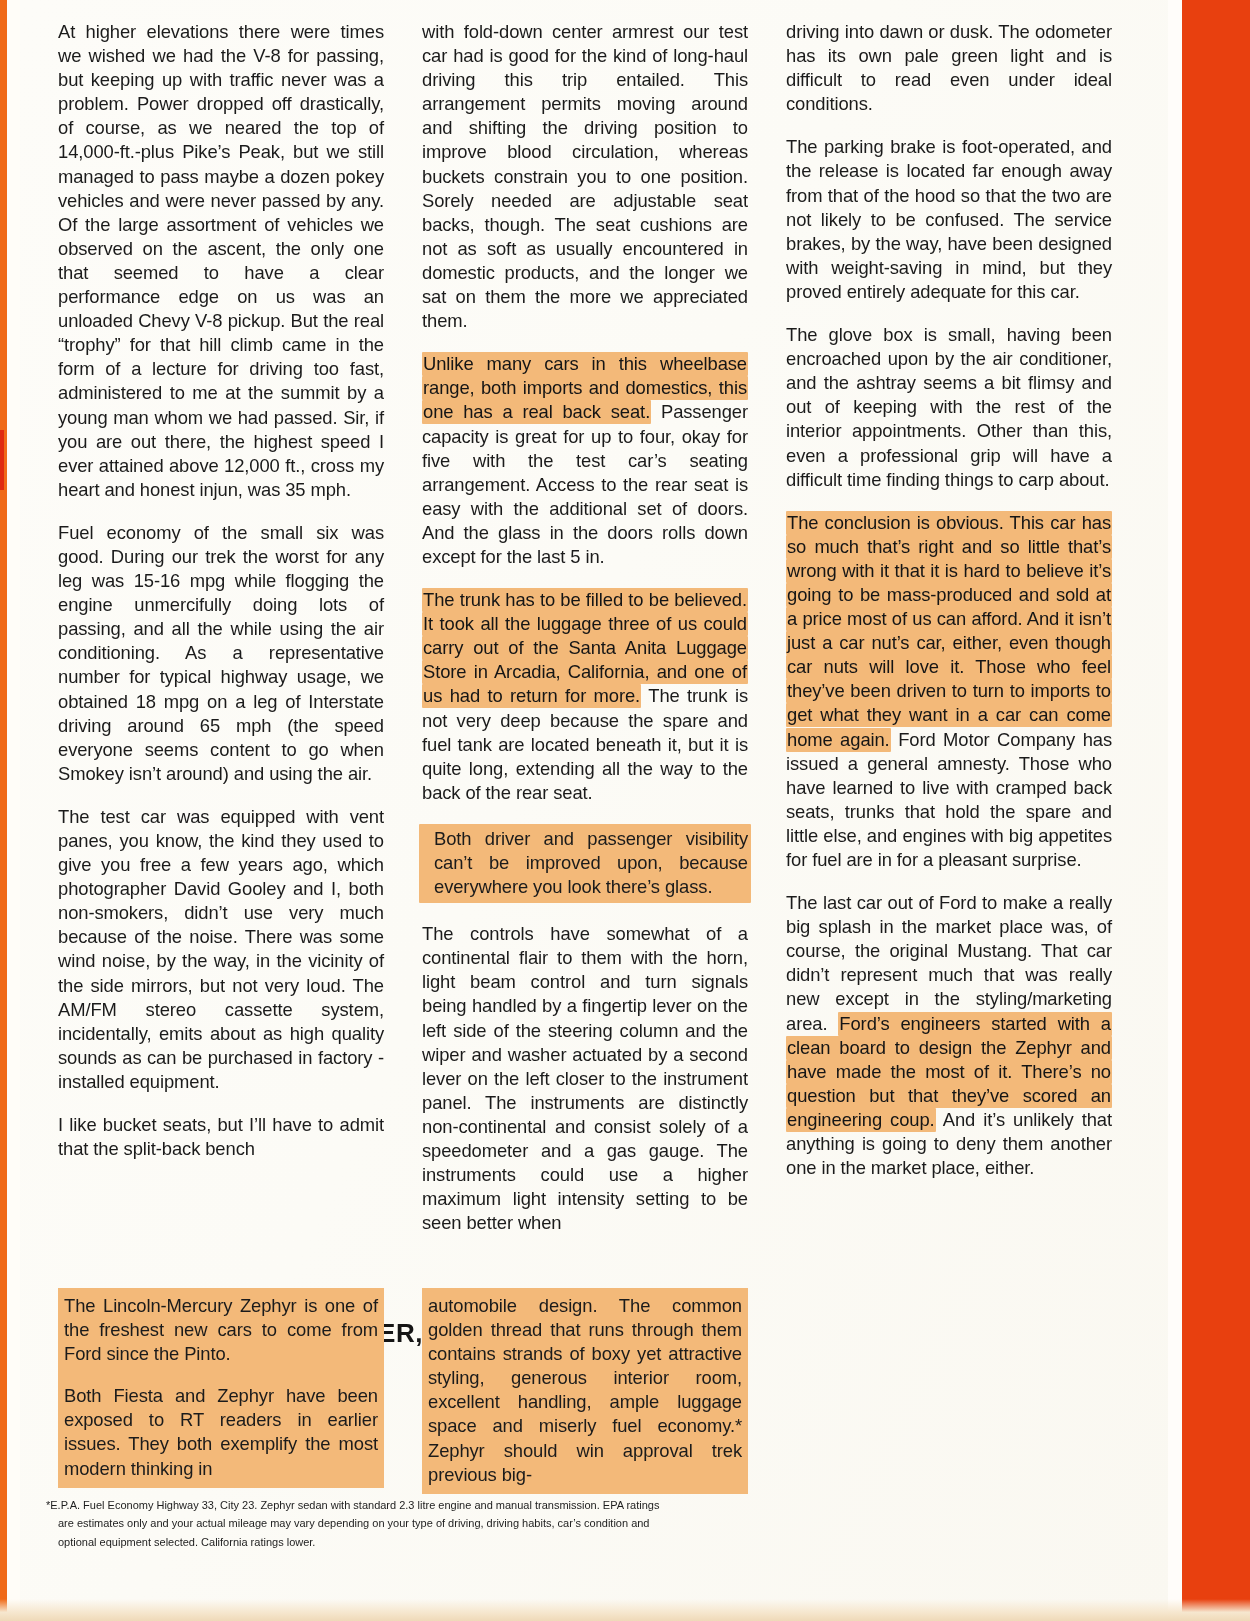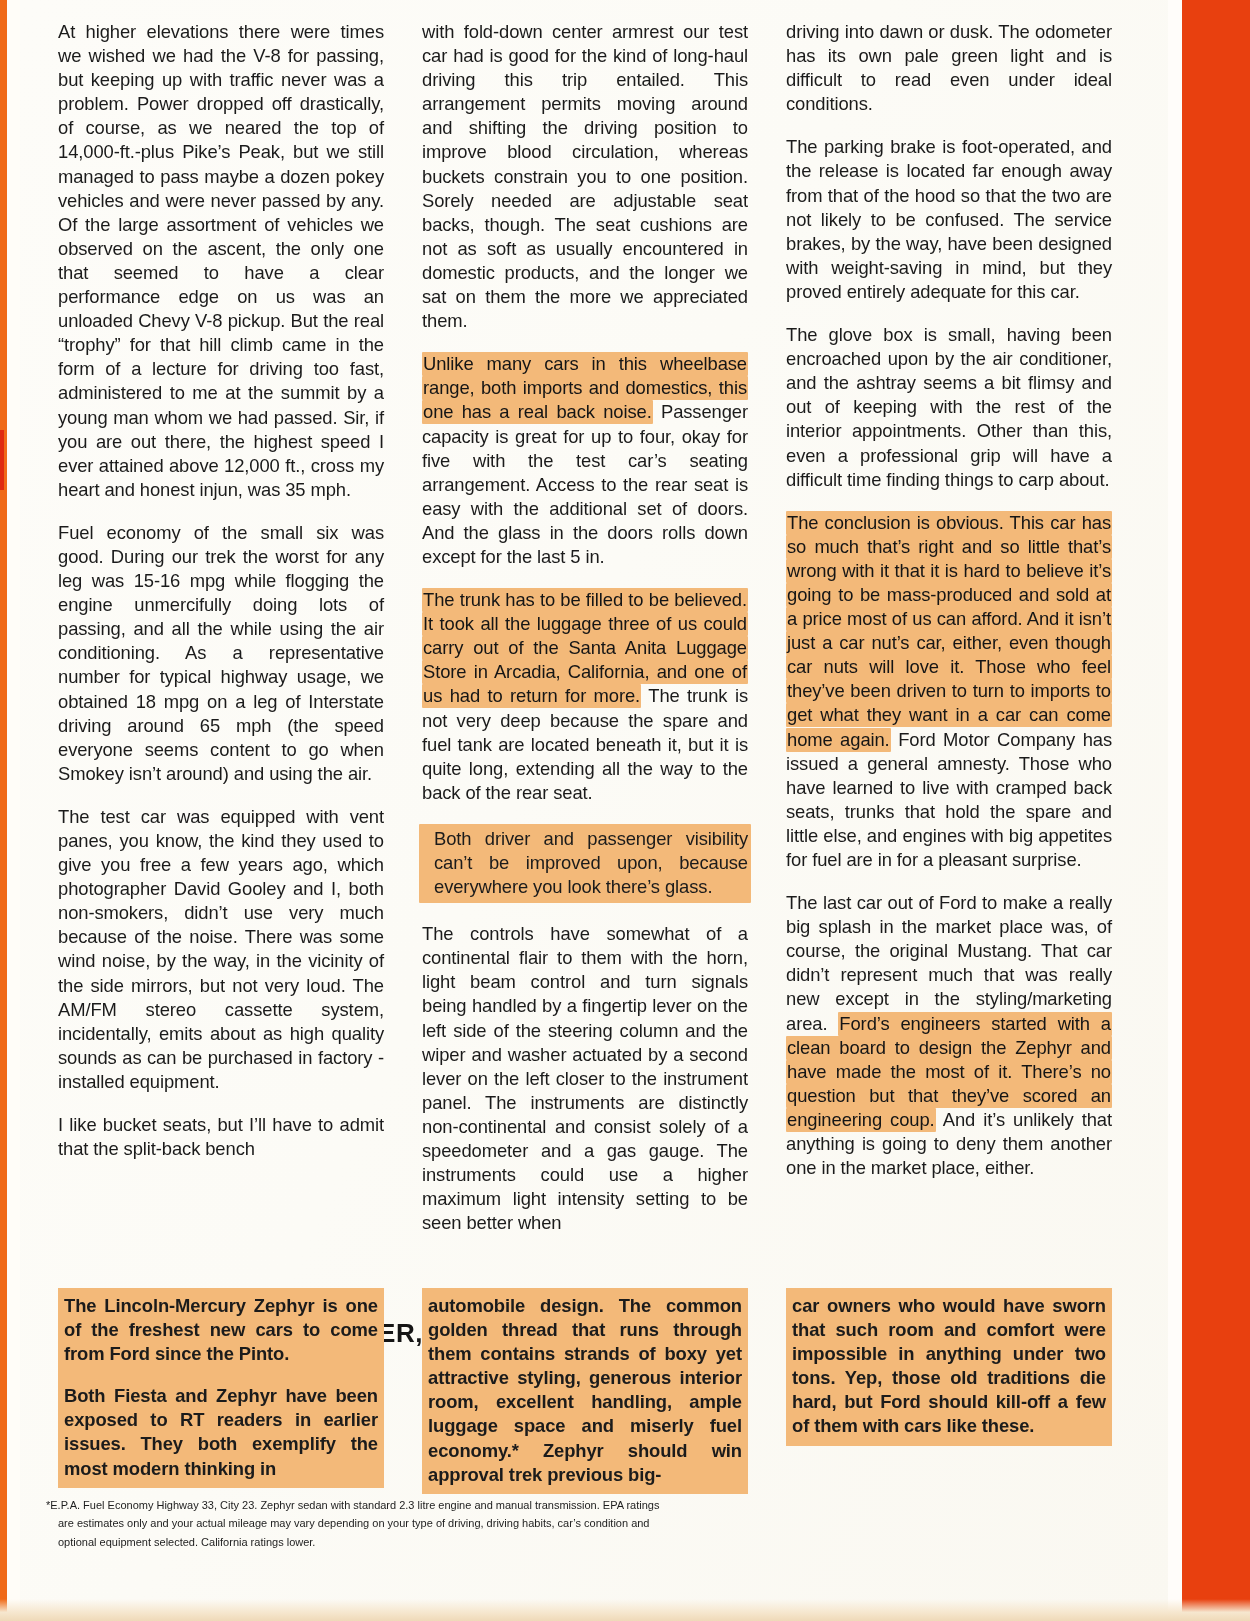--- a/index.html
+++ b/index.html
@@ -61,21 +61,21 @@
   
   .headline{
     position:absolute;left:58px;top:1318px;width:700px;
     font-size:26px;font-weight:bold;letter-spacing:0.6px;
     color:#151515;
     margin-left:20px;
   }
 
   
   .bottom-cols{position:absolute;left:58px;top:1288px;width:1055px;}
-  .bcol{width:326px;float:left;font-weight:bold;}
+  .bcol{width:326px;float:left;}
   .bcol + .bcol{margin-left:38px;}
   .bbox{
     background:#f3b979;
     padding:6px 6px 7px 6px;
   }
   .bbox p{
     margin:0 0 18px 0;
     font-size:18.4px;line-height:24.1px;color:#1b1b1b;text-align:justify;
     letter-spacing:-0.1px;
   }
@@ -106,21 +106,21 @@
     <div class="col">
       <p class="body">At higher elevations there were times we wished we had the V-8 for passing, but keeping up with traffic never was a problem. Power dropped off drastically, of course, as we neared the top of 14,000-ft.-plus Pike’s Peak, but we still managed to pass maybe a dozen pokey vehicles and were never passed by any. Of the large assortment of vehicles we observed on the ascent, the only one that seemed to have a clear performance edge on us was an unloaded Chevy V-8 pickup. But the real “trophy” for that hill climb came in the form of a lecture for driving too fast, administered to me at the summit by a young man whom we had passed. Sir, if you are out there, the highest speed I ever attained above 12,000 ft., cross my heart and honest injun, was 35 mph.</p>
       <p class="body">Fuel economy of the small six was good. During our trek the worst for any leg was 15-16 mpg while flogging the engine unmercifully doing lots of passing, and all the while using the air conditioning. As a representative number for typical highway usage, we obtained 18 mpg on a leg of Interstate driving around 65 mph (the speed everyone seems content to go when Smokey isn’t around) and using the air.</p>
       <p class="body">The test car was equipped with vent panes, you know, the kind they used to give you free a few years ago, which photographer David Gooley and I, both non-smokers, didn’t use very much because of the noise. There was some wind noise, by the way, in the vicinity of the side mirrors, but not very loud. The AM/FM stereo cassette system, incidentally, emits about as high quality sounds as can be purchased in factory - installed equipment.</p>
       <p class="body">I like bucket seats, but I’ll have to admit that the split-back bench</p>
     </div>
 
     <div class="col">
       <p class="body">with fold-down center armrest our test car had is good for the kind of long-haul driving this trip entailed. This arrangement permits moving around and shifting the driving position to improve blood circulation, whereas buckets constrain you to one position. Sorely needed are adjustable seat backs, though. The seat cushions are not as soft as usually encountered in domestic products, and the longer we sat on them the more we appreciated them.</p>
 
-      <p class="body"><mark class="hl">Unlike many cars in this wheelbase range, both imports and domestics, this one has a real back noise.</mark><span> Passenger capacity is great for up to four, okay for five with the test car’s seating arrangement. Access to the rear seat is easy with the additional set of doors. And the glass in the doors rolls down except for the last 5 in.</span></p>
+      <p class="body"><mark class="hl">Unlike many cars in this wheelbase range, both imports and domestics, this one has a real back seat.</mark><span> Passenger capacity is great for up to four, okay for five with the test car’s seating arrangement. Access to the rear seat is easy with the additional set of doors. And the glass in the doors rolls down except for the last 5 in.</span></p>
 
       <p class="body"><mark class="hl">The trunk has to be filled to be believed. It took all the luggage three of us could carry out of the Santa Anita Luggage Store in Arcadia, California, and one of us had to return for more.</mark><span> The trunk is not very deep because the spare and fuel tank are located beneath it, but it is quite long, extending all the way to the back of the rear seat.</span></p>
 
       <p class="body allhl">Both driver and passenger visibility can’t be improved upon, because everywhere you look there’s glass.</p>
 
       <p class="body">The controls have somewhat of a continental flair to them with the horn, light beam control and turn signals being handled by a fingertip lever on the left side of the steering column and the wiper and washer actuated by a second lever on the left closer to the instrument panel. The instruments are distinctly non-continental and consist solely of a speedometer and a gas gauge. The instruments could use a higher maximum light intensity setting to be seen better when</p>
     </div>
 
     <div class="col">
       <p class="body">driving into dawn or dusk. The odometer has its own pale green light and is difficult to read even under ideal conditions.</p>
@@ -145,25 +145,20 @@
         <p>Both Fiesta and Zephyr have been exposed to RT readers in earlier issues. They both exemplify the most modern thinking in</p>
       </div>
     </div>
 
     <div class="bcol">
       <div class="bbox">
         <p>automobile design. The common golden thread that runs through them contains strands of boxy yet attractive styling, generous interior room, excellent handling, ample luggage space and miserly fuel economy.* Zephyr should win approval trek previous big-</p>
       </div>
     </div>
 
-    <div class="bcol">
-      <div class="bbox">
-        <p>car owners who would have sworn that such room and comfort were impossible in anything under two tons. Yep, those old traditions die hard, but Ford should kill-off a few of them with cars like these.</p>
-      </div>
-    </div>
 
     <div class="clear"></div>
   </div>
 
   <div class="footnote">
     <span>*E.P.A. Fuel Economy Highway 33, City 23. Zephyr sedan with standard 2.3 litre engine and manual transmission. EPA ratings</span>
     <span class="fn-indent">are estimates only and your actual mileage may vary depending on your type of driving, driving habits, car’s condition and</span>
     <span class="fn-indent">optional equipment selected. California ratings lower.</span>
   </div>
 

